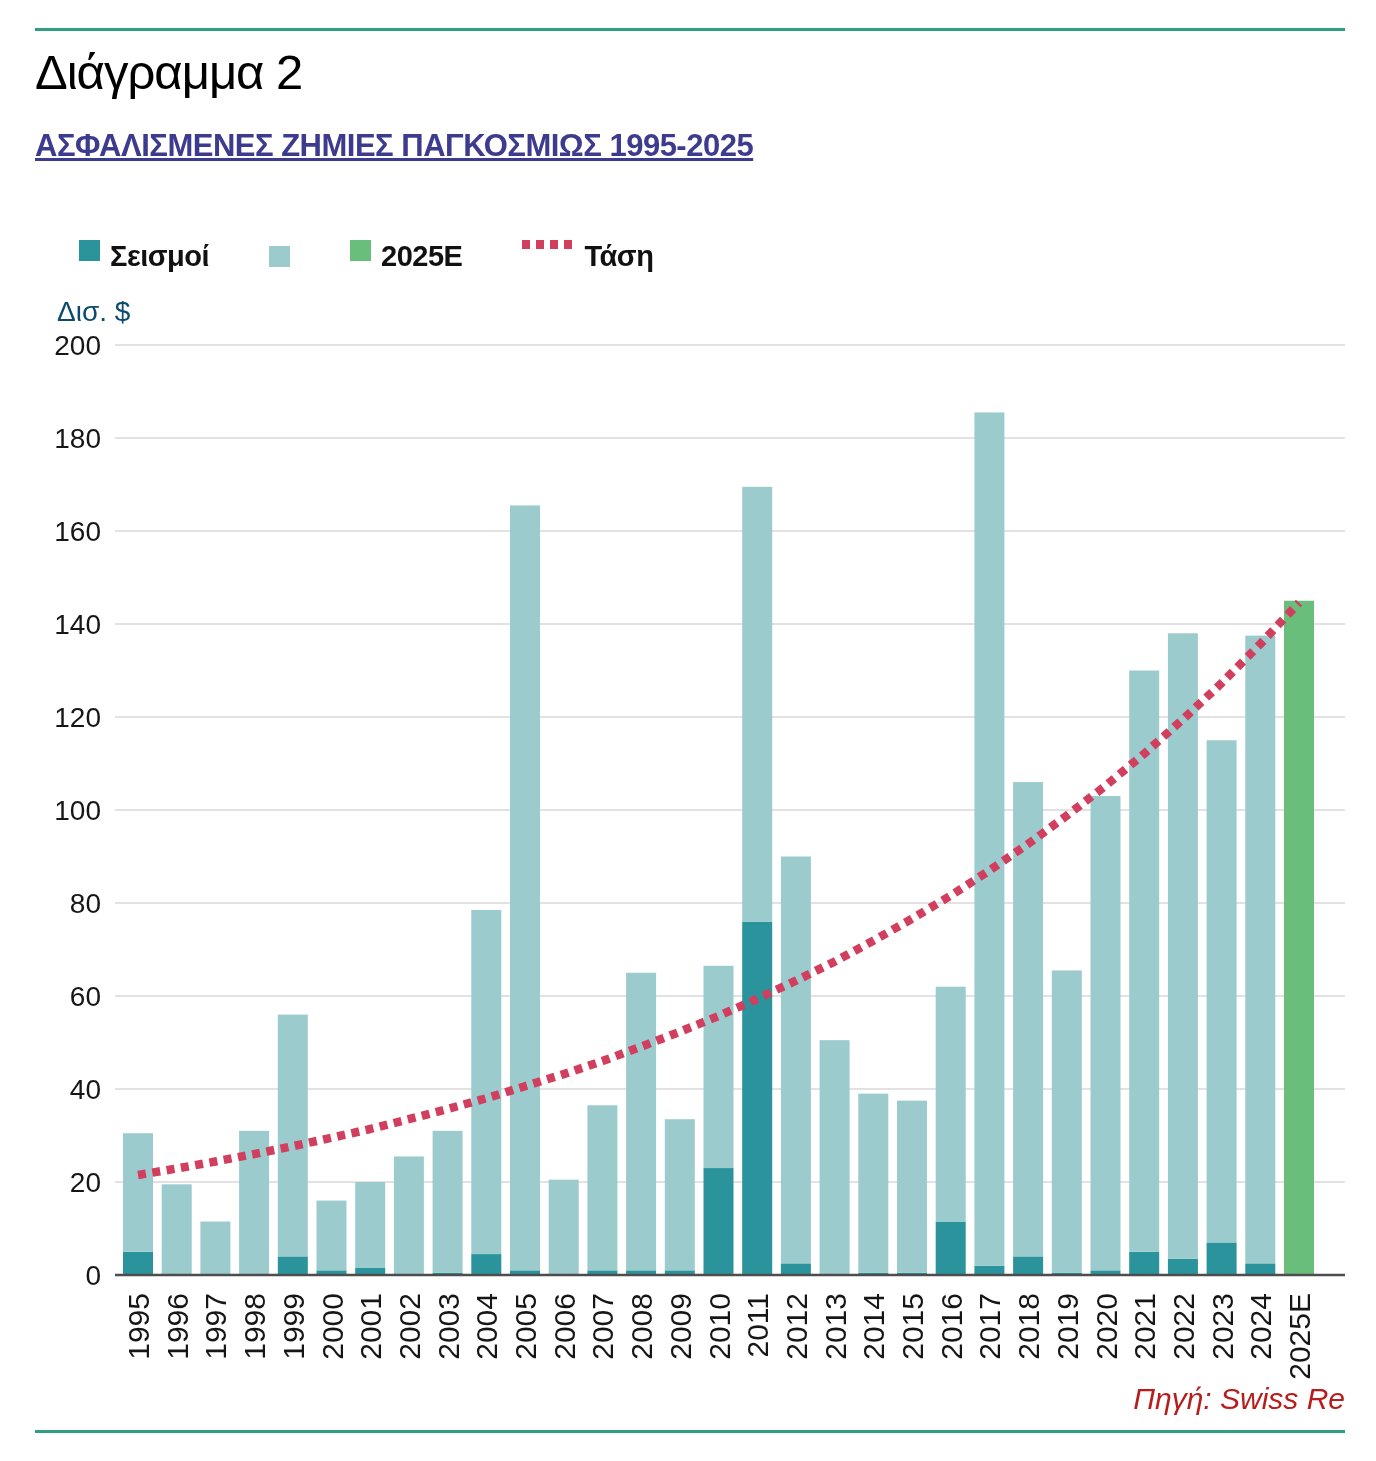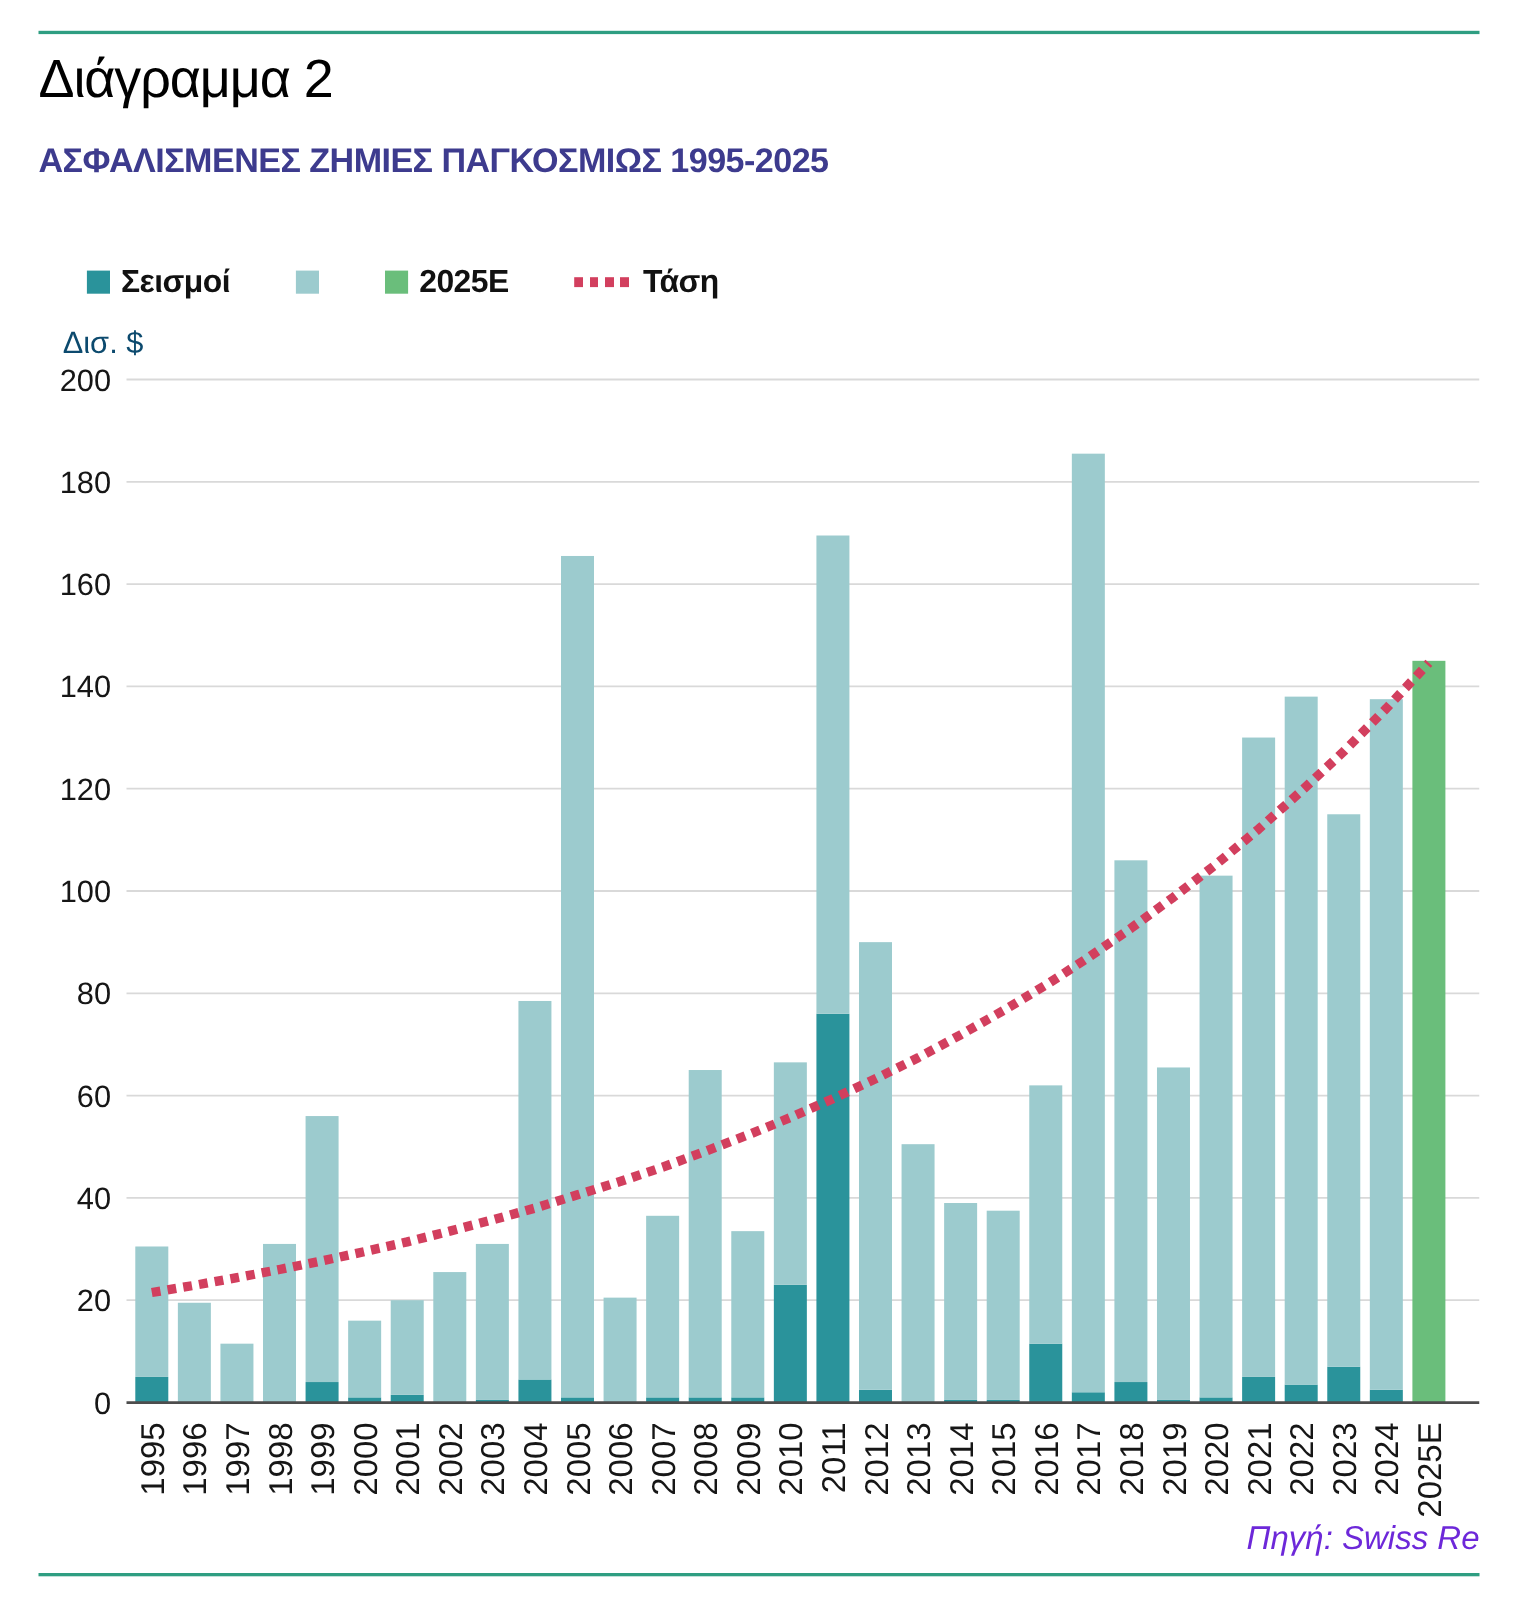--- a/index.html
+++ b/index.html
@@ -17,36 +17,36 @@
   }
   .rule{position:absolute;left:35px;width:1310px;height:3px;background:var(--rule-green);}
   #top-rule{top:28px;}
   #bottom-rule{top:1430px;}
   #page-title{
     position:absolute;left:35px;top:44px;font-size:49px;font-weight:400;
     letter-spacing:-1px;color:#000000;
   }
   #page-subtitle{
     position:absolute;left:35px;top:128px;font-size:31px;font-weight:700;
-    color:var(--subtitle-purple);letter-spacing:-0.5px;
+    color:var(--subtitle-purple);letter-spacing:-0.5px;text-decoration:underline;
   }
   #legend{
     position:absolute;left:55px;top:240px;display:flex;align-items:center;gap:36px;
   }
-  .legend-item{display:flex;align-items:center;gap:10px;padding-left:24px;}
+  .legend-item{display:flex;align-items:flex-start;gap:10px;padding-left:24px;}
   .legend-swatch{width:21px;height:21px;display:inline-block;}
   .legend-dash{
     width:52px;height:9px;display:inline-block;
     background:repeating-linear-gradient(90deg,var(--trend-color,#d23f5e) 0 8px,transparent 8px 14px);
   }
   .legend-label{font-size:29px;font-weight:700;letter-spacing:-0.5px;}
   #unit-label{position:absolute;left:57px;top:296px;font-size:28px;color:#0c4a6e;}
   #chart-svg{position:absolute;left:35px;top:330px;}
   #source-note{
-    position:absolute;right:31px;top:1382px;font-size:30px;font-style:italic;color:#6d28d9;
+    position:absolute;right:31px;top:1382px;font-size:30px;font-style:italic;color:#b91c1c;
   }
 </style>
 </head>
 <body>
 
 <div class="rule" id="top-rule"></div>
 
 <h1 id="page-title">Διάγραμμα 2</h1>
 <h2 id="page-subtitle">ΑΣΦΑΛΙΣΜΕΝΕΣ ΖΗΜΙΕΣ ΠΑΓΚΟΣΜΙΩΣ 1995-2025</h2>
 

